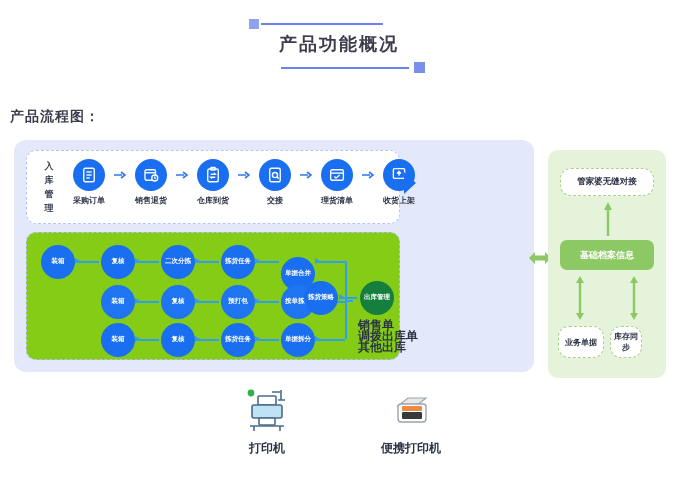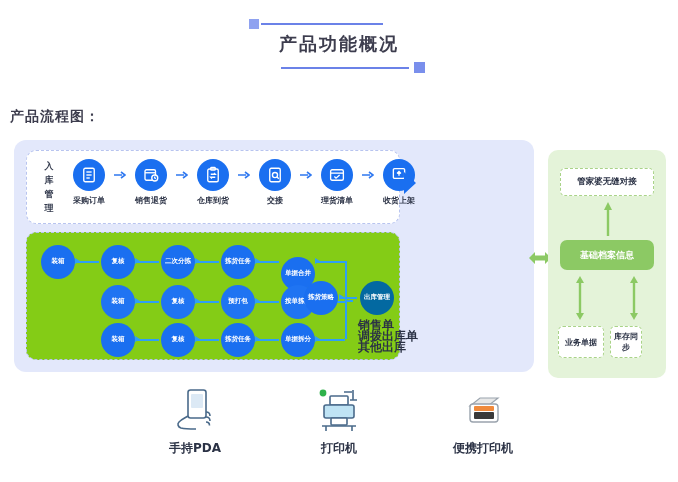--- a/index.html
+++ b/index.html
@@ -162,21 +162,21 @@
 
   
   .green-panel {
     position: absolute; left: 548px; top: 150px;
     width: 118px; height: 228px;
     background: #e4f3d9;
     border-radius: 10px;
   }
   .g-box {
     position: absolute;
-    background: #ffffff; border: 1px dashed #a9d388; border-radius: 5px;
+    background: #ffffff; border: 1px dashed #a9d388; border-radius: 11px;
     display: flex; align-items: center; justify-content: center;
     font-size: 8.5px; color: #2b3245; font-weight: bold;
     font-family: "DejaVu Sans", sans-serif; text-align: center;
   }
   .g-top { left: 12px; top: 18px; width: 94px; height: 28px; }
   .g-mid {
     position: absolute; left: 12px; top: 90px; width: 94px; height: 30px;
     background: #8cc964; border: none; border-radius: 7px;
     display: flex; align-items: center; justify-content: center;
     color: #ffffff; font-size: 9px; font-weight: bold;
@@ -360,21 +360,21 @@
       <div class="conn" style="left:230px; top:106px; width:22px;"></div>
       <div class="conn-arrow" style="left:228px; top:103px; transform:rotate(180deg);"></div>
       <div class="conn" style="left:290px; top:106px; width:28px;"></div>
       <div class="conn-arrow" style="left:288px; top:103px; transform:rotate(180deg);"></div>
 
       <div class="bracket-v" style="left:318px; top:28px; height:78px;"></div>
       <div class="bracket-h" style="left:318px; top:67px; width:8px;"></div>
     </div>
 
     <div class="node" style="left:290px; top:141px; background:#1a6ff0;">拣货策略</div>
-    <div class="node" style="left:346px; top:141px; background:#0369a1;">出库管理</div>
+    <div class="node" style="left:346px; top:141px; background:#15803d;">出库管理</div>
     <div class="conn" style="left:327px; top:157px; width:16px;"></div>
     <div class="conn-arrow" style="left:325px; top:154px; transform:rotate(180deg);"></div>
 
     <div class="out-notes" style="left:344px; top:180px;">销售单</div>
     <div class="out-notes" style="left:344px; top:191px;">调拨出库单</div>
     <div class="out-notes" style="left:344px; top:202px;">其他出库</div>
   </div>
 
   <div class="big-blue-arrow">
     <svg width="26" height="22" viewBox="0 0 26 22">
@@ -414,31 +414,20 @@
         <path d="M4 0l4 7H0z" fill="#8cc964"></path>
           <path d="M4 44l4-7H0z" fill="#8cc964"></path>
       </svg>
     </div>
 
     <div class="g-box g-bl">业务单据</div>
     <div class="g-box g-br">库存同步</div>
   </div>
 
   <div class="devices">
-    <div class="device">
-      <div class="device-icon">
-        <svg width="44" height="48" viewBox="0 0 44 48" fill="none" stroke="#4a6a8a" stroke-width="1.6">
-          <rect x="15" y="4" width="18" height="28" rx="2.5" fill="#fff"></rect>
-          <rect x="18" y="8" width="12" height="14" rx="1" fill="#dce9f5" stroke="none"></rect>
-          <path d="M15 30c-3 2-6 3-9 6c-2 2-1 5 2 6c4 1 10 1 15 1" stroke="#4a6a8a"></path>
-          <path d="M33 26c3 0 4 2 4 4M33 31c3 0 4 2 4 4M33 36c2.5 0 3.5 1.6 3.5 3.4" stroke="#4a6a8a"></path>
-        </svg>
-      </div>
-      <div class="device-label">手持PDA</div>
-    </div>
 
     <div class="device">
       <div class="device-icon">
         <svg width="50" height="48" viewBox="0 0 50 48" fill="none" stroke="#4a6a8a" stroke-width="1.6">
           <circle cx="9" cy="7" r="3.4" fill="#2fb24b" stroke="none"></circle>
           <path d="M39 4v10M36 14h7M30 6h8" stroke="#4a6a8a"></path>
           <rect x="16" y="10" width="18" height="9" rx="1" fill="#fff"></rect>
           <rect x="10" y="19" width="30" height="13" rx="2" fill="#bfe3f4"></rect>
           <rect x="17" y="32" width="16" height="7" rx="1" fill="#fff"></rect>
           <line x1="8" y1="40" x2="42" y2="40"></line>

